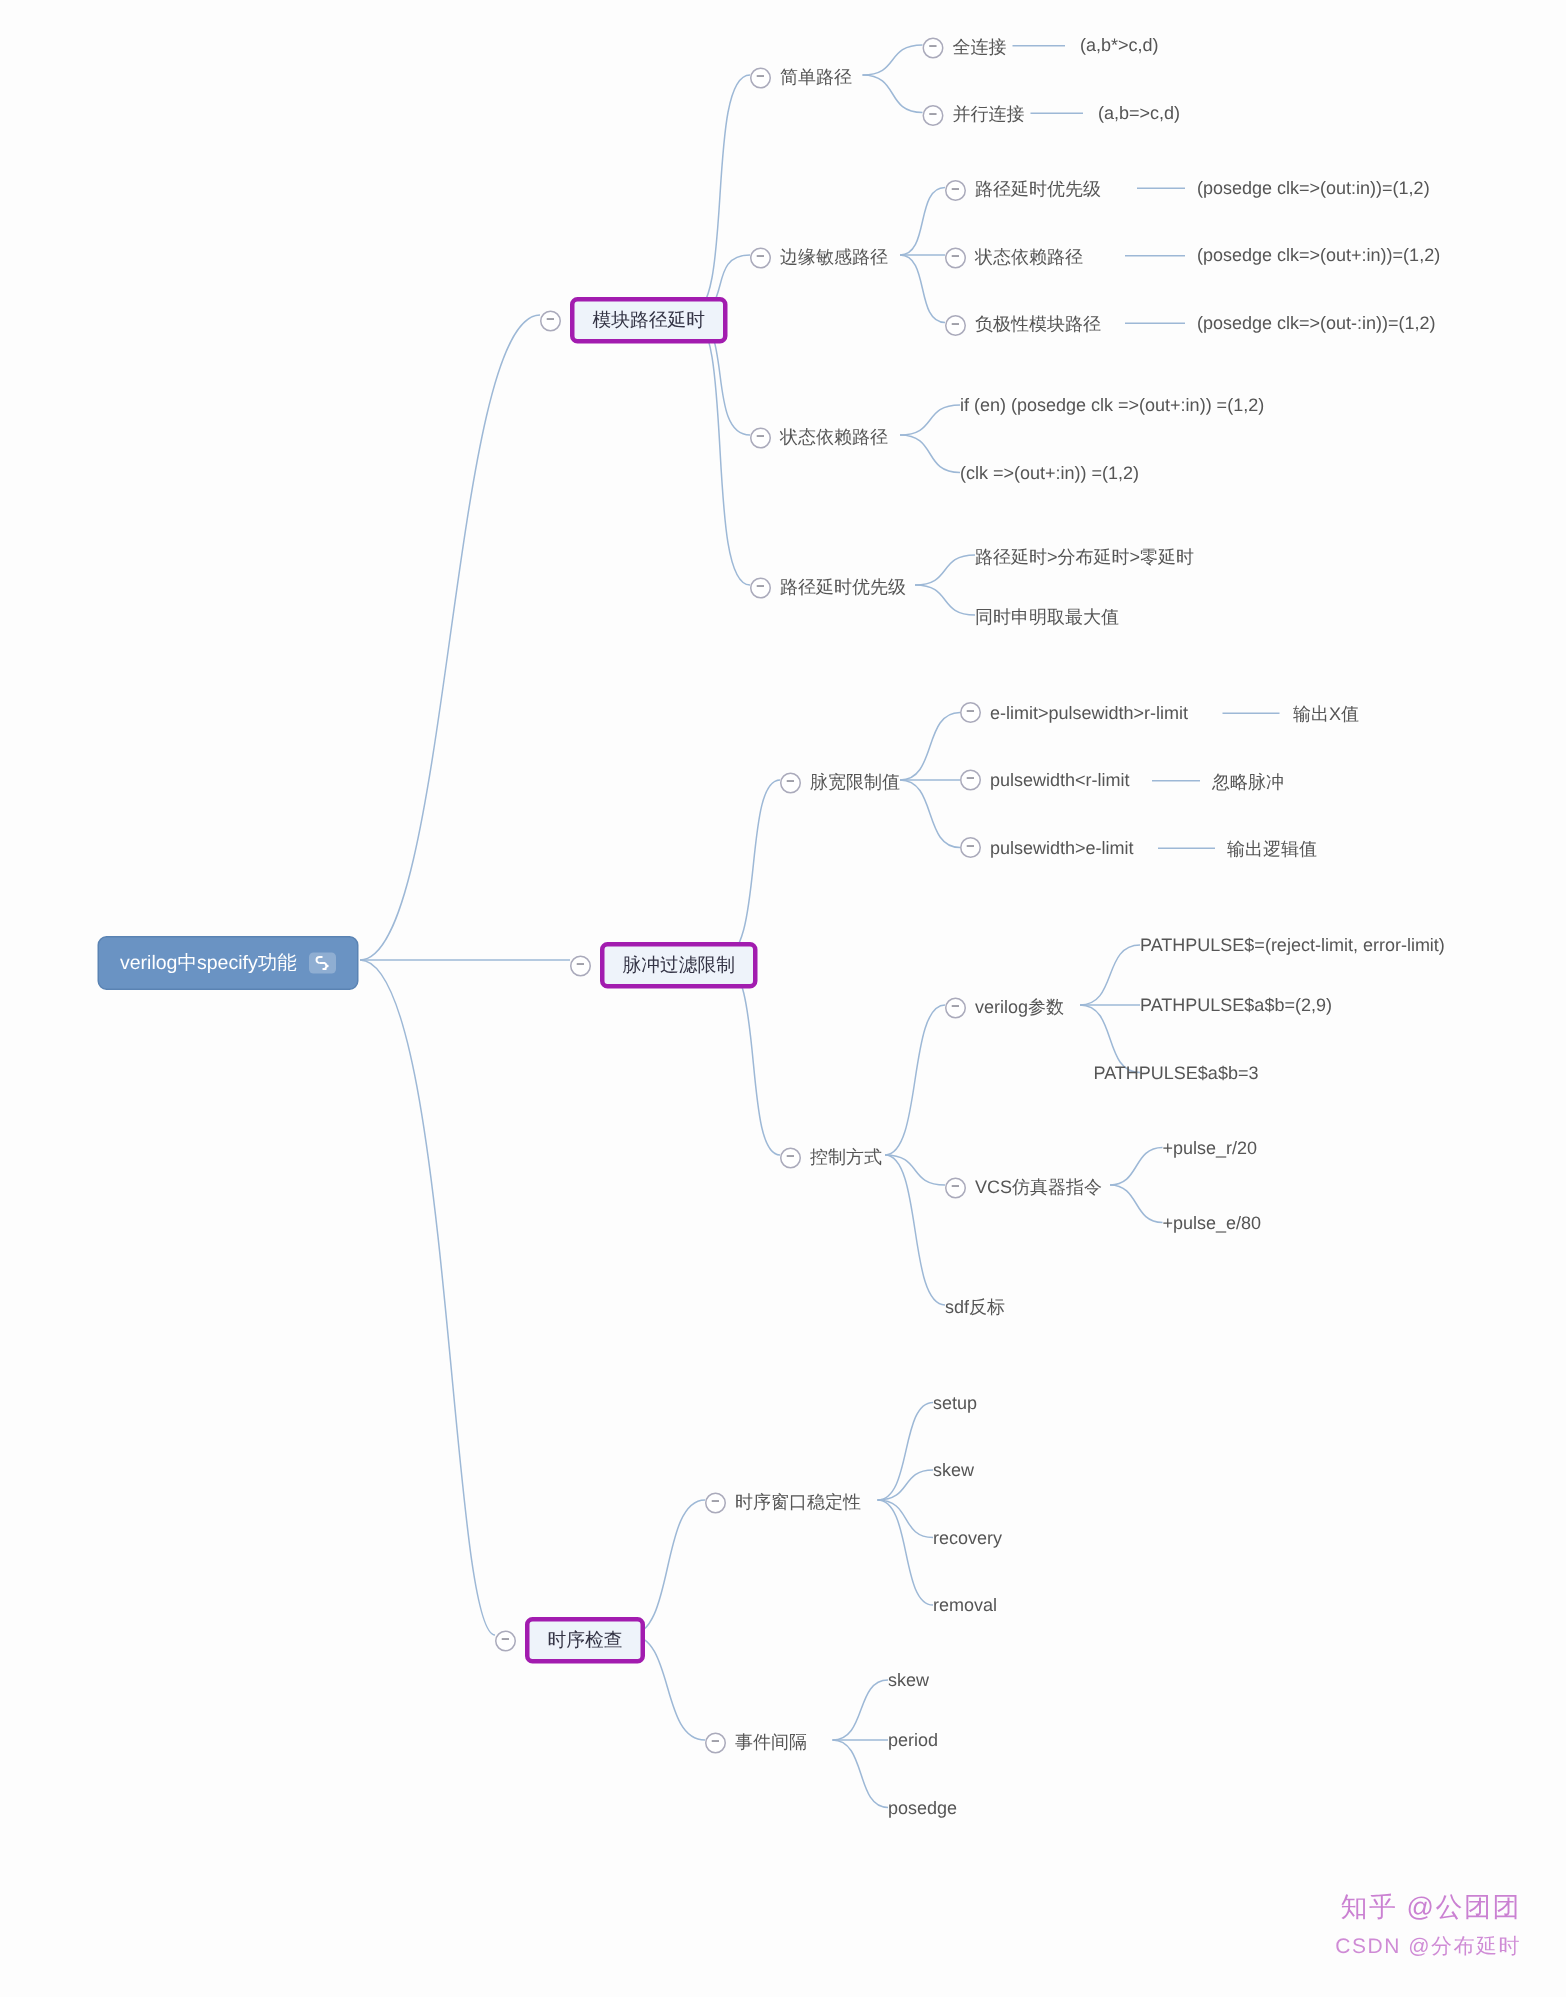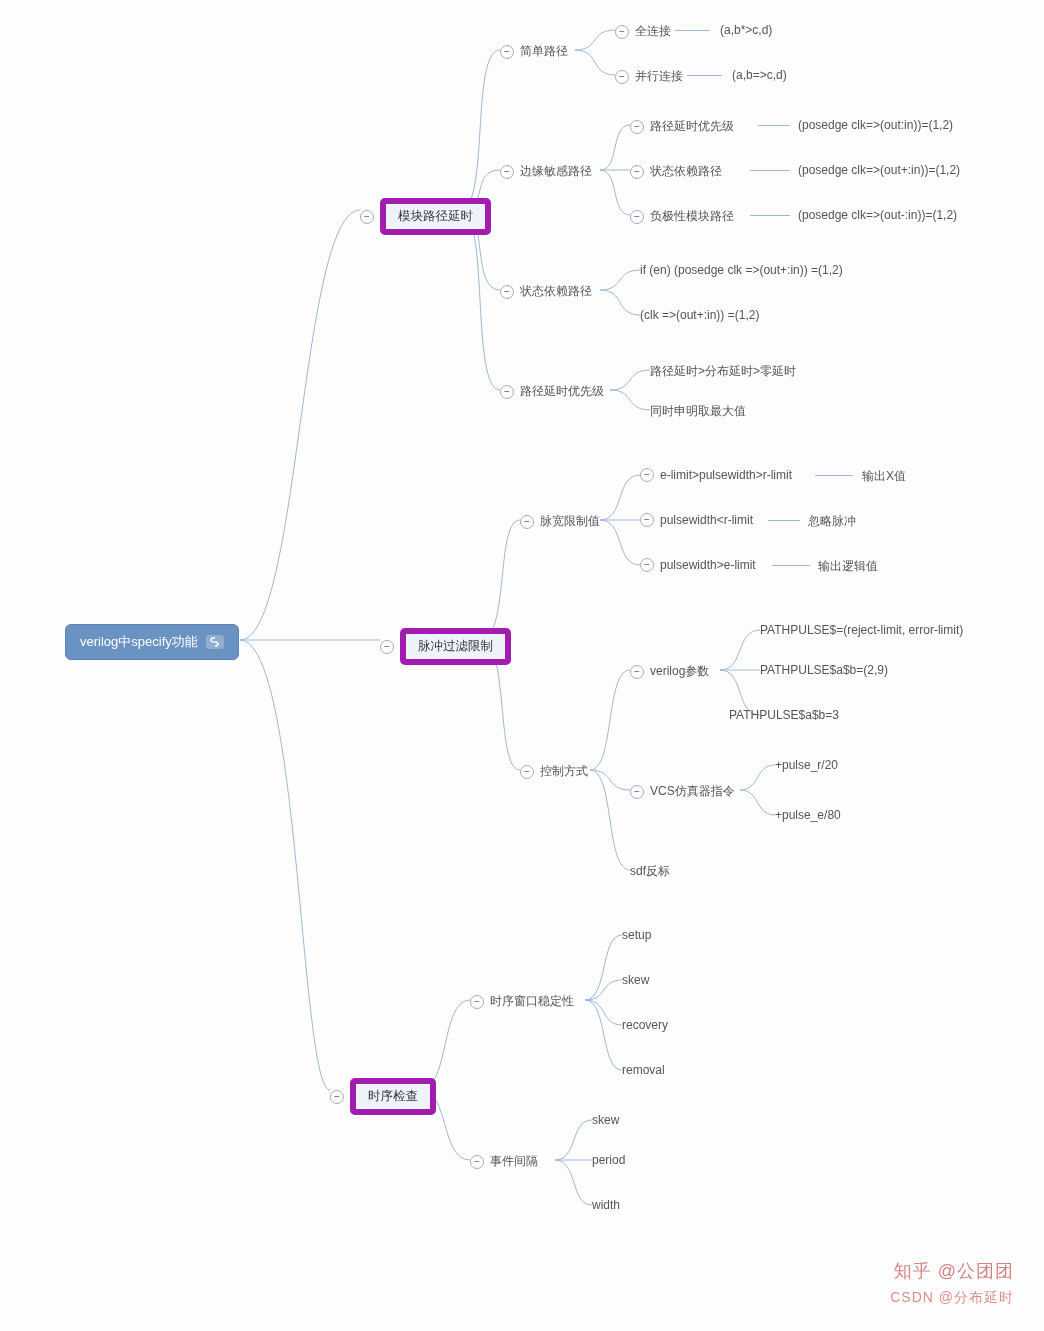--- a/index.html
+++ b/index.html
@@ -44,40 +44,40 @@
     display: flex; align-items:center; gap:8px;
   }
   .link-badge {
     width: 18px; height: 14px;
     border-radius: 3px;
     background: rgba(255,255,255,0.25);
     display:inline-flex;align-items:center;justify-content:center;
   }
   .branch-box {
     background: #eef3fa;
-    border: 6px solid #a21caf;
+    border: 3px solid #a21caf;
     color: #334;
     padding: 4px 12px;
     border-radius: 5px;
     font-size: 12.5px;
   }
   .leaf-text {
     color: #555;
     font-size: 12px;
     padding: 1px 0;
   }
   .line-seg {
     position: absolute;
     height: 1px;
     background: #9db8d6;
     z-index: 1;
   }
   .watermark {
     position: absolute;
-    color: #b91c1c;
+    color: #a21caf;
     font-size: 18px;
     opacity: 0.55;
     letter-spacing: 1px;
   }
   .watermark.small { font-size: 14px; opacity: 0.5; }
 </style>
 </head>
 <body>
 
 <svg class="connectors" width="1044" height="1331">
@@ -320,17 +320,17 @@
   <span class="collapse-icon">−</span>
   <span class="leaf-text">事件间隔</span>
 </div>
 <div class="node" style="left:592px; top:1112px">
     <span class="leaf-text">skew</span>
   </div>
 <div class="node" style="left:592px; top:1152px">
     <span class="leaf-text">period</span>
   </div>
 <div class="node" style="left:592px; top:1197px">
-    <span class="leaf-text">width</span>
+    <span class="leaf-text">posedge</span>
   </div>
 
 <div class="watermark" style="right:30px; bottom:48px">知乎 @公团团</div>
 <div class="watermark small" style="right:30px; bottom:24px">CSDN @分布延时</div>
 
 </body></html>

